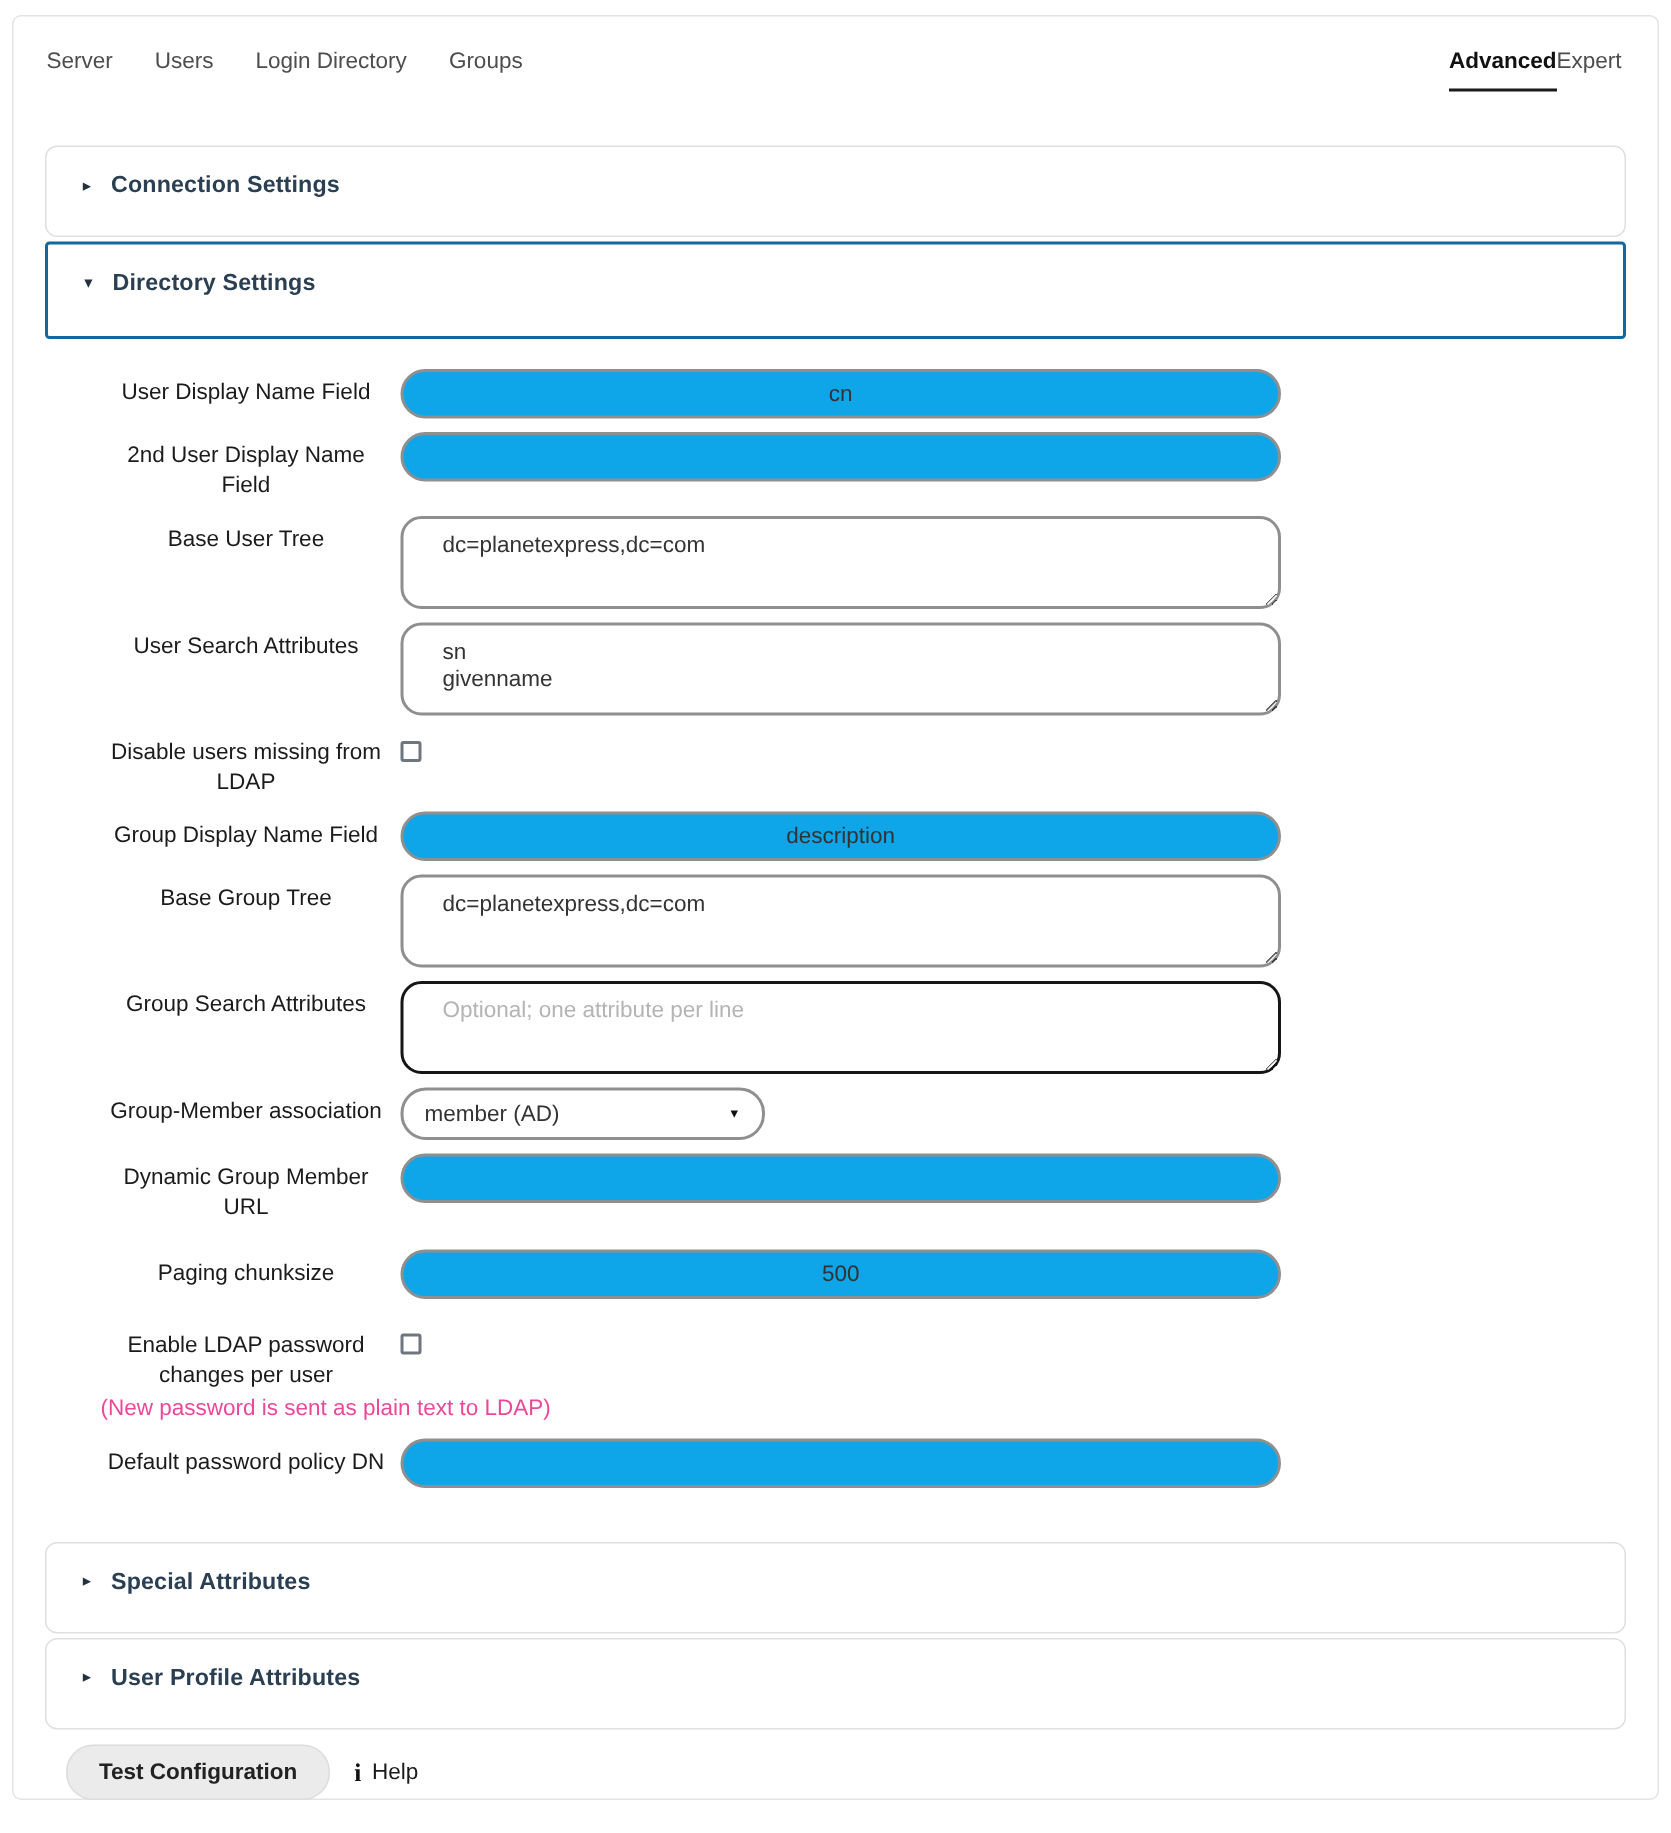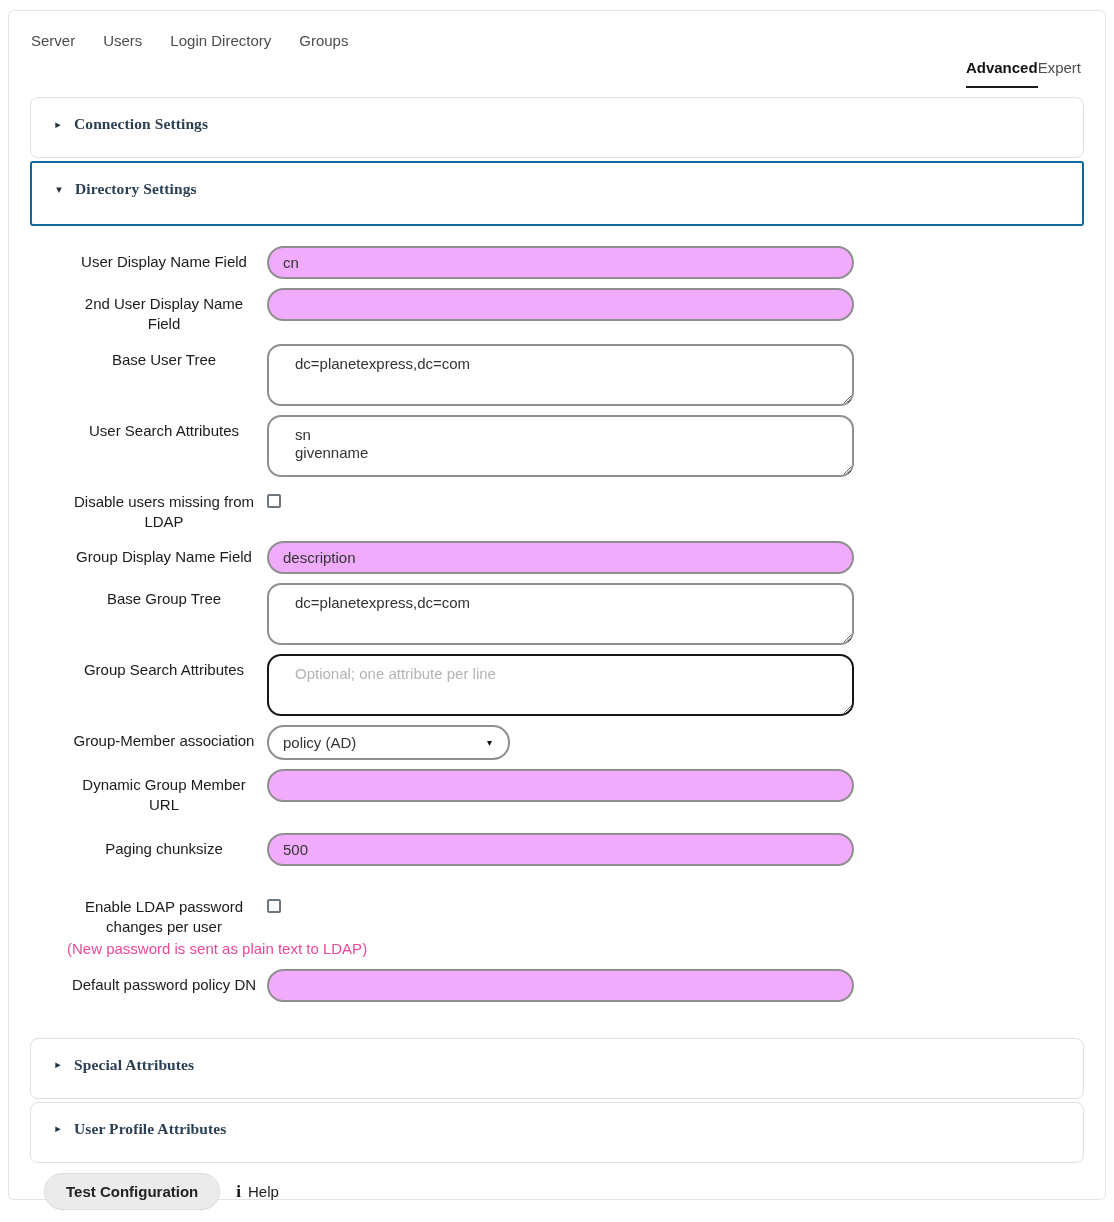--- a/index.html
+++ b/index.html
@@ -17,21 +17,20 @@
     background: #fff;
     border: 1px solid #e4e4e6;
     border-radius: 6px;
   }
 
   
   .tabbar {
     display: flex; align-items: flex-start;
     padding: 21px 24px 0 22px;
     height: 64px;
-    flex-direction: column;
   }
   .tabbar-left { display: flex; gap: 28px; }
   .tab {
     color: #4d4d4d; font-size: 15px; cursor: pointer;
     padding-bottom: 10px; white-space: nowrap;
   }
   .tabbar-right { margin-left: auto; display: flex; }
   .tab.active {
     color: #111; font-weight: bold;
     border-bottom: 2px solid #1b1b1b;
@@ -57,37 +56,36 @@
     display: flex; align-items: center; gap: 9px; cursor: pointer;
     padding-top: 3px;
   }
   .chevron {
     width: 14px; color: #23313f; font-size: 11px; line-height: 1;
     display: inline-block; text-align: center;
   }
   .section-title {
     font-weight: bold; color: #2b3f52; font-size: 15.5px;
     letter-spacing: .1px;
-    font-family: Liberation Serif, serif;
   }
 
   
   .ldap-form { padding: 20px 0 0 58px; }
   .form-row { display: flex; margin-bottom: 9px; }
   .form-label {
     width: 194px; text-align: center; color: #1b1b1b;
     line-height: 1.35; padding-top: 6px; flex-shrink: 0;
   }
   .form-control { margin-left: 6px; }
 
   input[type="text"] {
     width: 587px; height: 33px;
     border: 2px solid #8f8f8f; border-radius: 17px;
     padding: 0 14px; font: inherit; color: #333;
-    outline: none; background: #f0abfc;
+    outline: none; background: #0ea5e9; text-align: center;
   }
   textarea {
     width: 587px; height: 62px;
     border: 2px solid #8f8f8f; border-radius: 14px;
     padding: 9px 14px 0 26px; font: inherit; color: #333;
     outline: none; resize: vertical; line-height: 1.25;
     background: #fff; display: block;
   }
   textarea.focused { border-color: #161616; }
   ::placeholder { color: #b4b4b4; opacity: 1; }
@@ -224,42 +222,42 @@
       <div class="form-label">Group Search Attributes</div>
       <div class="form-control">
         <textarea class="focused" placeholder="Optional; one attribute per line" style=""></textarea>
       </div>
     </div>
 
     <div class="form-row">
       <div class="form-label">Group-Member association</div>
       <div class="form-control">
         <div class="select-box">
-          <span>policy (AD)</span>
+          <span>member (AD)</span>
           <span class="select-caret">▾</span>
         </div>
       </div>
     </div>
 
     <div class="form-row">
       <div class="form-label">Dynamic Group Member URL</div>
       <div class="form-control">
         <input type="text" value="" style="">
       </div>
     </div>
 
 
     <div class="form-row" style="margin-top:17px;">
       <div class="form-label">Paging chunksize</div>
       <div class="form-control">
         <input type="text" value="500" style="">
       </div>
     </div>
 
-    <div class="form-row" style="margin-top:25px; margin-bottom:2px;">
+    <div class="form-row" style="margin-top:15px; margin-bottom:2px;">
       <div class="form-label">Enable LDAP password changes per user</div>
       <div class="form-control checkbox-control">
         <input type="checkbox" style="">
       </div>
     </div>
     <div class="form-note">(New password is sent as plain text to LDAP)</div>
 
     <div class="form-row">
       <div class="form-label">Default password policy DN</div>
       <div class="form-control">

